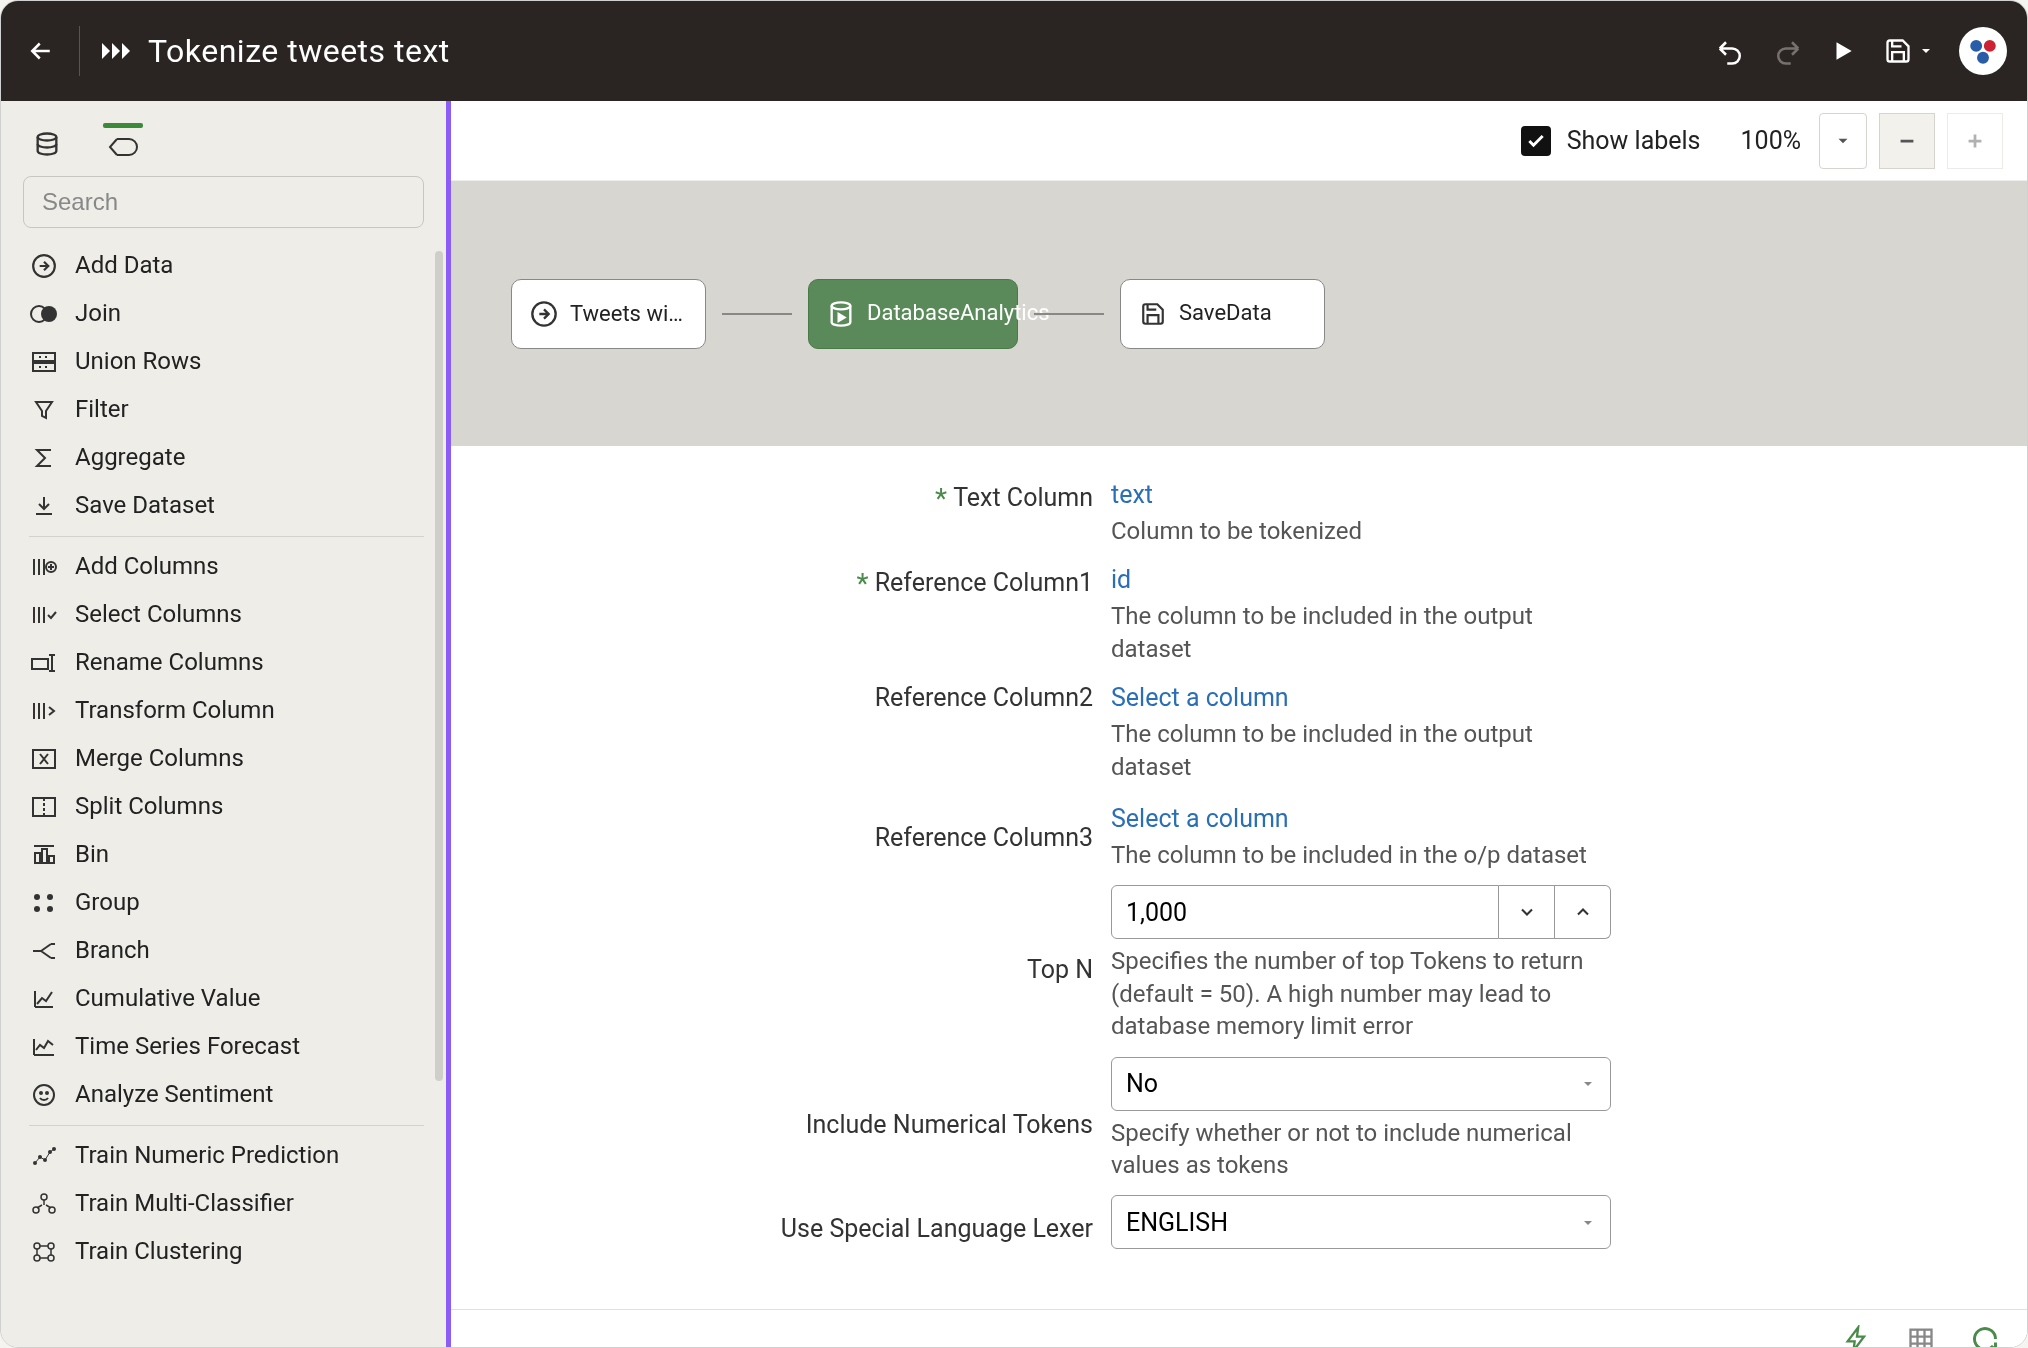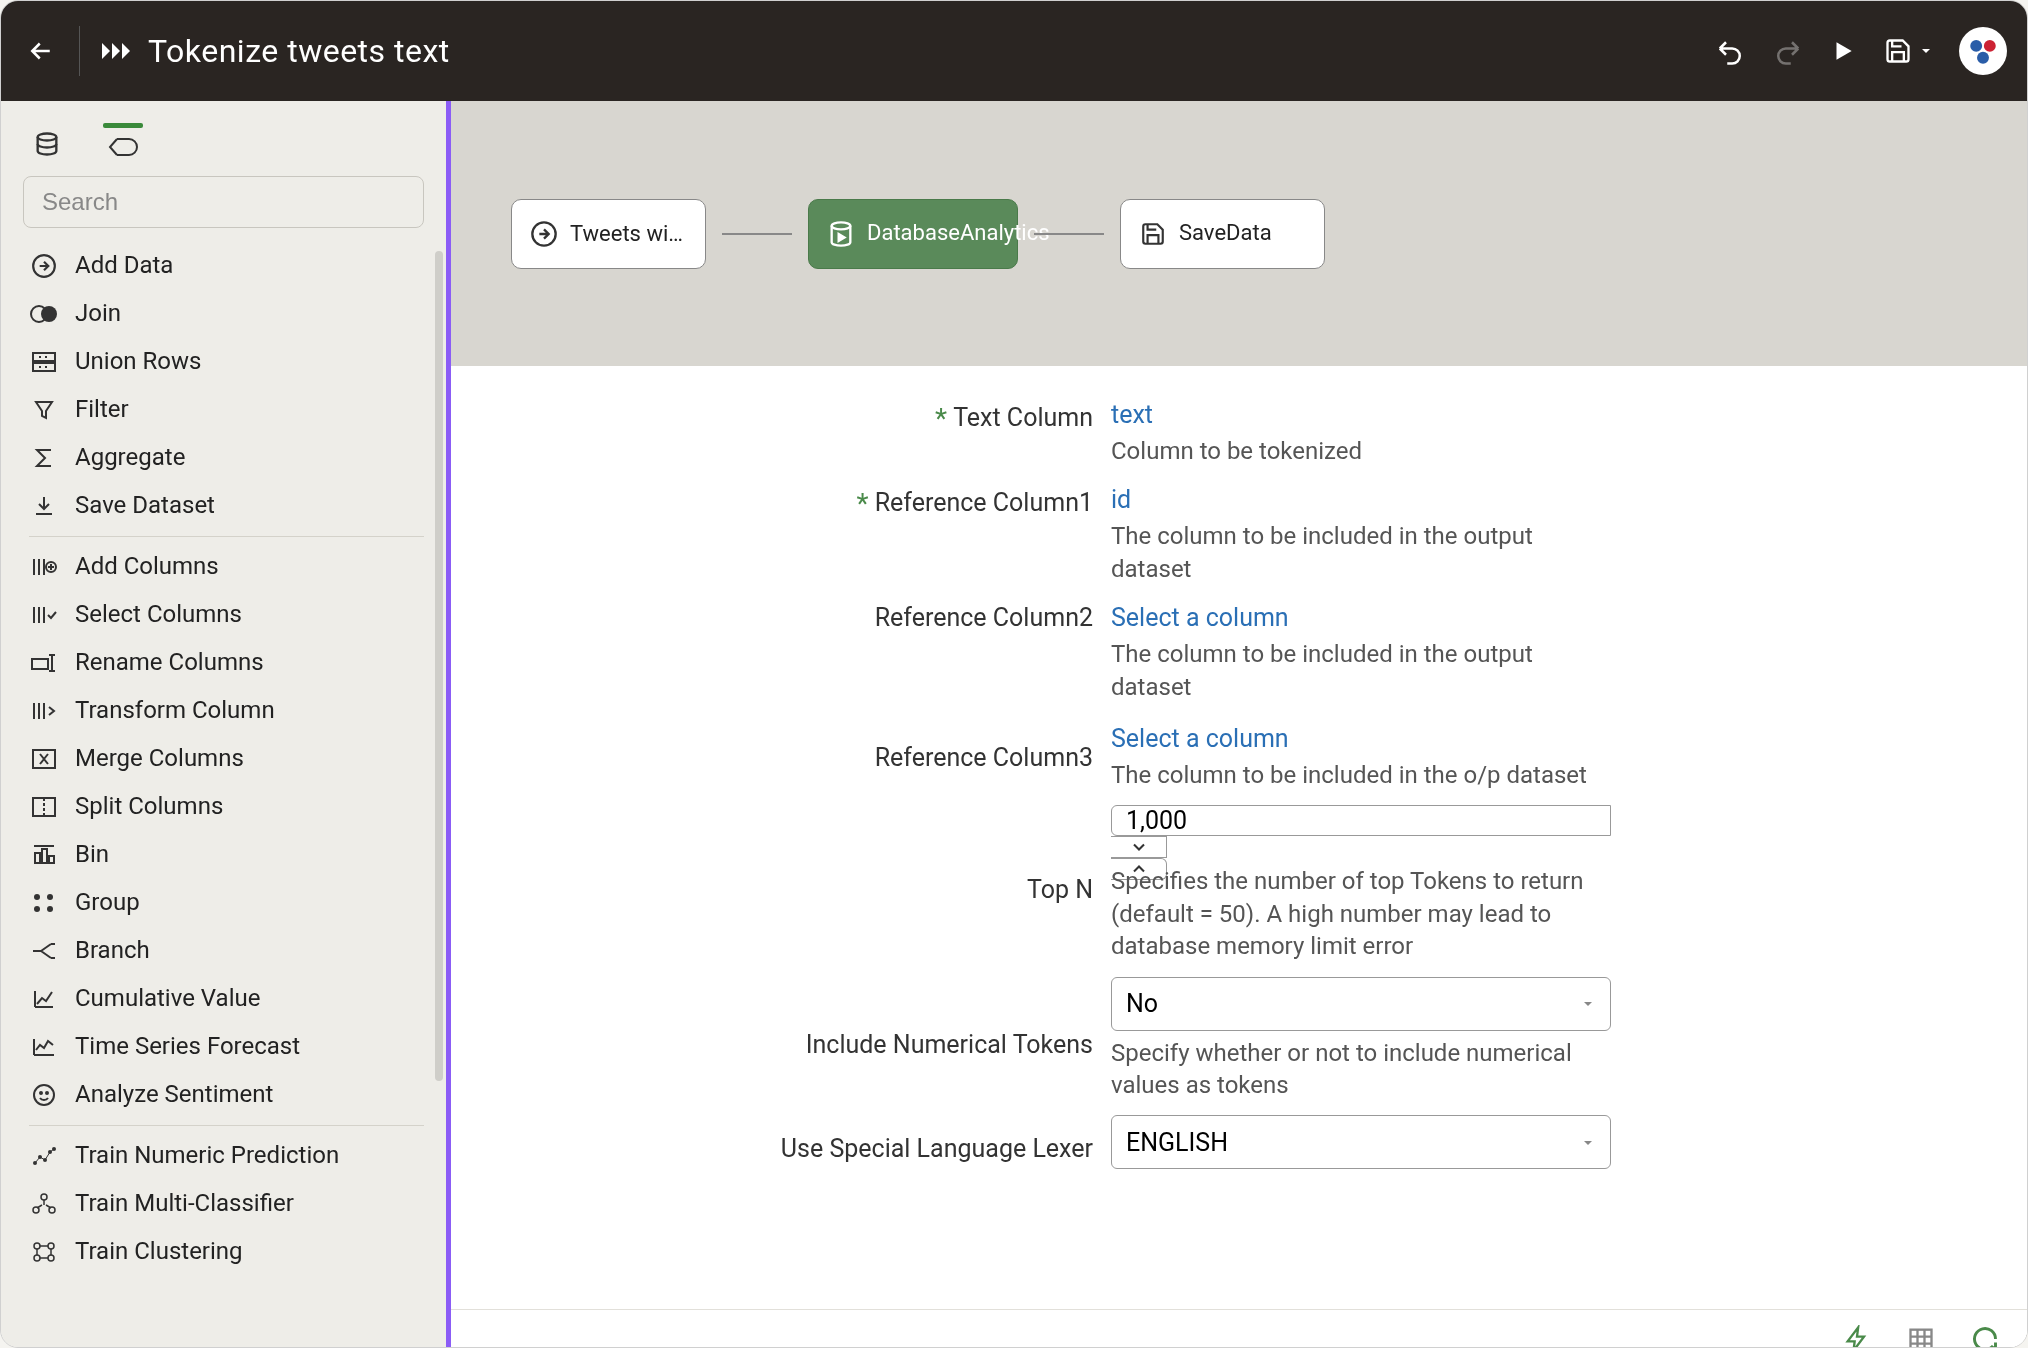--- a/index.html
+++ b/index.html
@@ -49,21 +49,21 @@
   .node .ntxt { display:flex; flex-direction:row; line-height:1.1; font-size:22px;text-align:right;}
   .edge { width:70px; height:2px; background:#888;}
   
   .form-area { flex:1; overflow-y:auto; background:#fff; padding:30px 28px 40px 40px;}
   .frow { display:flex; align-items:flex-start; margin-bottom:10px;}
   .flabel { width:620px; text-align:right; padding-right:18px; font-size:25px; color:#333; padding-top:4px; position:relative;}
   .req { color:#4a8a4a; font-size:28px; position:relative; top:2px; margin-right:6px;}
   .fval { flex:0 0 500px; font-size:25px;}
   .link-val { color:#2a6fb5; font-size:25px; padding-top:4px;}
   .hint { color:#555; font-size:24px; margin-top:6px; max-width:480px; line-height:1.35;}
-  .num-input-wrap { display:flex; height:54px;flex-direction:column;}
+  .num-input-wrap { display:flex; height:54px;}
   .num-input-wrap input { flex:1; border:1.5px solid #999; border-radius:6px 0 0 6px; font-size:25px; padding:0 14px; font-family:inherit;}
   .spin { width:56px; border:1.5px solid #999; border-left:none; display:flex; align-items:center; justify-content:center; background:#fff;}
   .spin:last-child { border-radius:0 6px 6px 0;}
   .select-wrap { height:54px; border:1.5px solid #999; border-radius:6px; display:flex; align-items:center; padding:0 14px; font-size:25px; background:#fff; justify-content:space-between;}
   .select-wrap .caret { color:#888;}
   
   .bottom { position:absolute; left:0; right:0; bottom:0; height:58px; background:#fff; border-top:1px solid #e2e0da; display:flex; align-items:center; justify-content:flex-end; padding:0 28px; gap:36px;}
   .bottom .bic { color:#4a8a4a; display:flex; align-items:center;}
   .bottom .bic.g { color:#888;}
 </style>
@@ -342,20 +342,44 @@
               <path d="M9 6h8M6 9v6M20 9v6M9 18h8"></path>
             </svg>
           </span>
           <span>Train Clustering</span>
         </div>
       </div>
   </div>
   <div class="side-scroll-ind"></div>
 
   <div class="content">
+    <div class="toolbar">
+      <div class="chk">
+        <svg width="20" height="20" viewBox="0 0 24 24" fill="none" stroke="#fff" stroke-width="3.5">
+            <path d="M4 12l5 5L20 6"></path>
+          </svg>
+      </div>
+      <div class="chk-label">Show labels</div>
+      <div class="zoom-val">100%</div>
+      <div class="zoom-caret">
+        <svg width="18" height="18" viewBox="0 0 24 24" fill="currentColor">
+            <path d="M6 9l6 6 6-6z"></path>
+          </svg>
+      </div>
+      <div class="zoom-btn">
+        <svg width="22" height="22" viewBox="0 0 24 24" stroke="currentColor" stroke-width="3">
+            <path d="M5 12h14"></path>
+          </svg>
+      </div>
+      <div class="zoom-btn plain" style="opacity:.45;">
+        <svg width="22" height="22" viewBox="0 0 24 24" stroke="currentColor" stroke-width="3">
+            <path d="M12 5v14M5 12h14"></path>
+          </svg>
+      </div>
+    </div>
 
     <div class="canvas">
       <div class="node" style="width:195px;">
         <div class="nic">
           <svg width="28" height="28" viewBox="0 0 24 24" fill="none" stroke="#333" stroke-width="2">
               <circle cx="12" cy="12" r="10"></circle>
               <path d="M8 12h8M12 8l4 4-4 4"></path>
             </svg>
         </div>
         <span>Tweets wi…</span>

